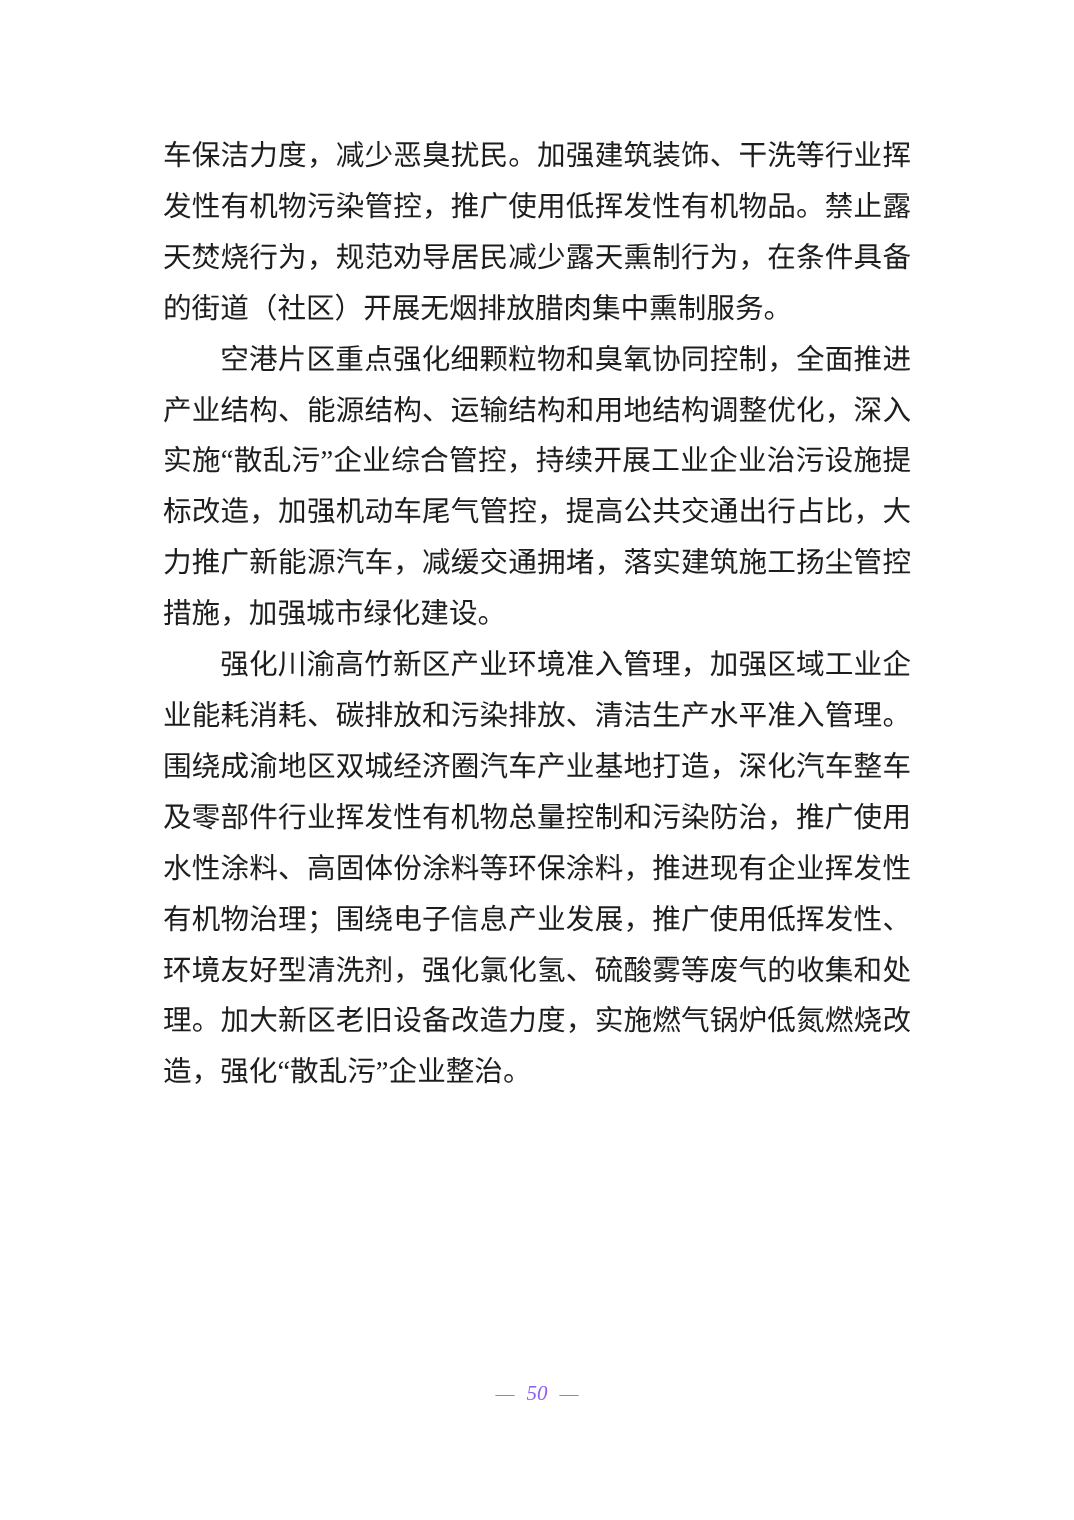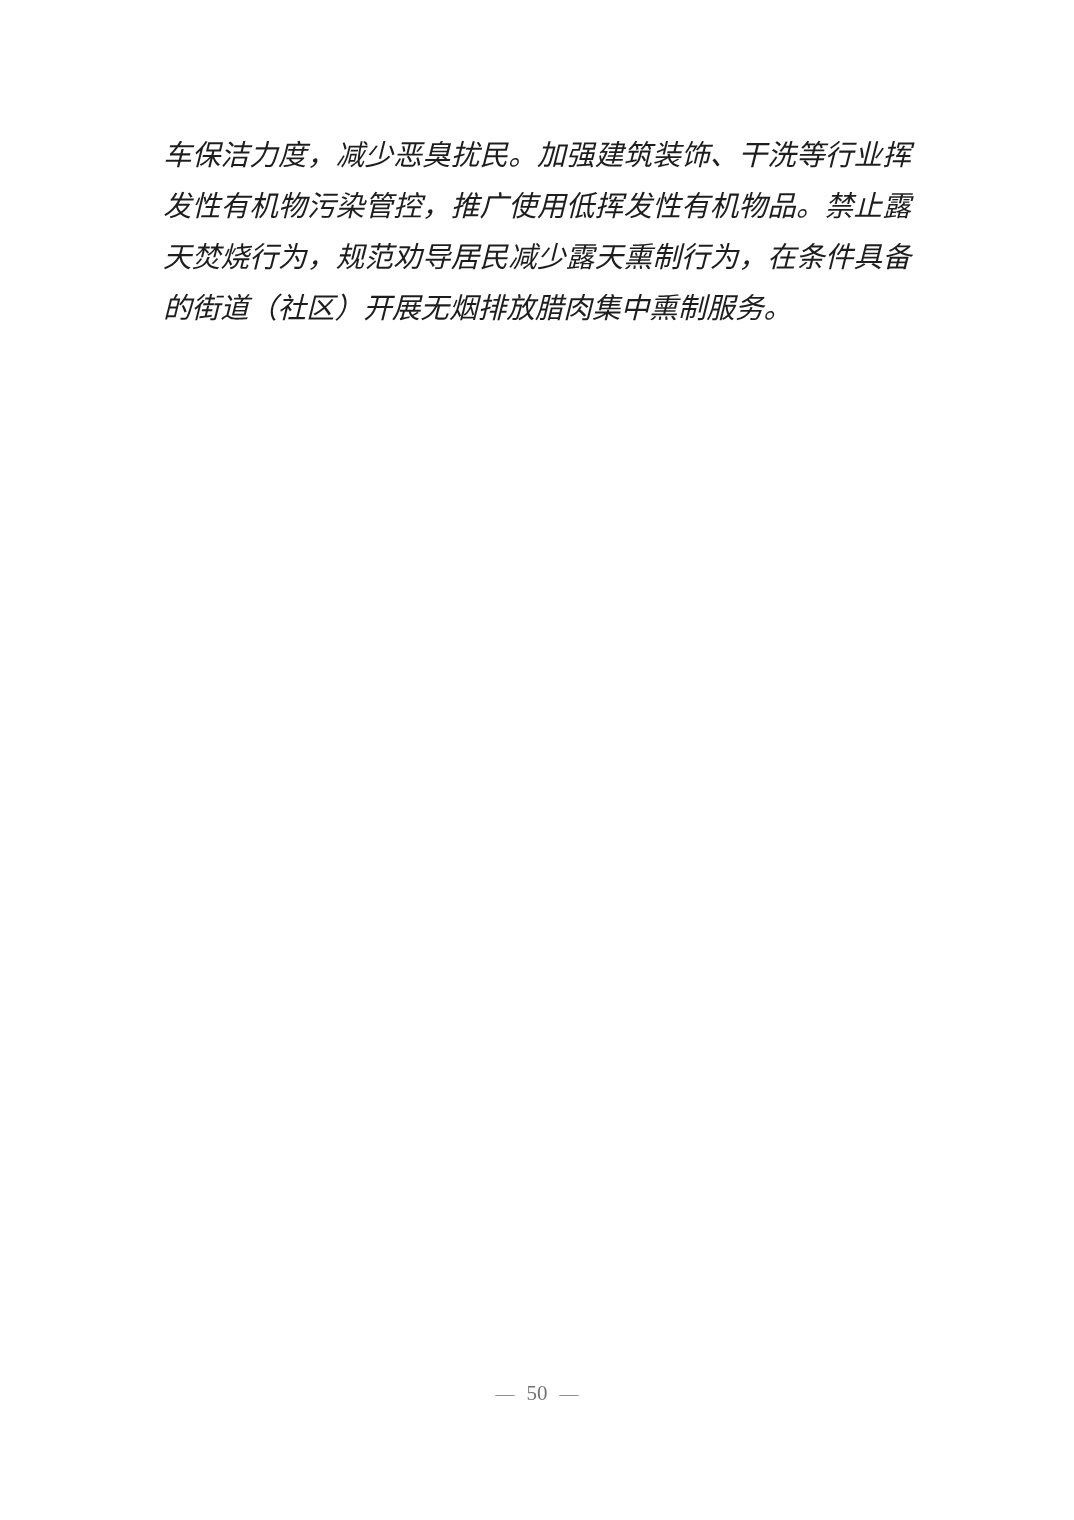--- a/index.html
+++ b/index.html
@@ -19,21 +19,20 @@
   .content {
     position: absolute;
     left: 163px;
     top: 131px;
     width: 748px;
     font-size: 28.6px;
     line-height: 50.9px;
     text-align: justify;
     text-justify: inter-character;
     letter-spacing: 0;
-    font-style: italic;
   }
   .content p {
     margin: 0;
     padding: 0;
     text-indent: 2em;
     word-break: break-all;
   }
   .content p.no-indent {
     text-indent: 0;
   }
@@ -47,29 +46,32 @@
     align-items: center;
     gap: 12px;
     font-size: 21px;
     line-height: 21px;
   }
   .page-footer .dash {
     color: #8c8c8c;
     font-size: 19px;
   }
   .page-footer .num {
-    color: #737373;
+    color: #8b5cf6;
+    font-style: italic;
   }
 </style>
 </head>
 <body>
 
 <div class="page">
   <main class="content">
     <p class="no-indent">车保洁力度，减少恶臭扰民。加强建筑装饰、干洗等行业挥发性有机物污染管控，推广使用低挥发性有机物品。禁止露天焚烧行为，规范劝导居民减少露天熏制行为，在条件具备的街道（社区）开展无烟排放腊肉集中熏制服务。</p>
+    <p>空港片区重点强化细颗粒物和臭氧协同控制，全面推进产业结构、能源结构、运输结构和用地结构调整优化，深入实施“散乱污”企业综合管控，持续开展工业企业治污设施提标改造，加强机动车尾气管控，提高公共交通出行占比，大力推广新能源汽车，减缓交通拥堵，落实建筑施工扬尘管控措施，加强城市绿化建设。</p>
+    <p>强化川渝高竹新区产业环境准入管理，加强区域工业企业能耗消耗、碳排放和污染排放、清洁生产水平准入管理。围绕成渝地区双城经济圈汽车产业基地打造，深化汽车整车及零部件行业挥发性有机物总量控制和污染防治，推广使用水性涂料、高固体份涂料等环保涂料，推进现有企业挥发性有机物治理；围绕电子信息产业发展，推广使用低挥发性、环境友好型清洗剂，强化氯化氢、硫酸雾等废气的收集和处理。加大新区老旧设备改造力度，实施燃气锅炉低氮燃烧改造，强化“散乱污”企业整治。</p>
   </main>
 
   <footer class="page-footer">
     <span class="dash">—</span>
     <span class="num">50</span>
     <span class="dash">—</span>
   </footer>
 </div>
 
 </body></html>

